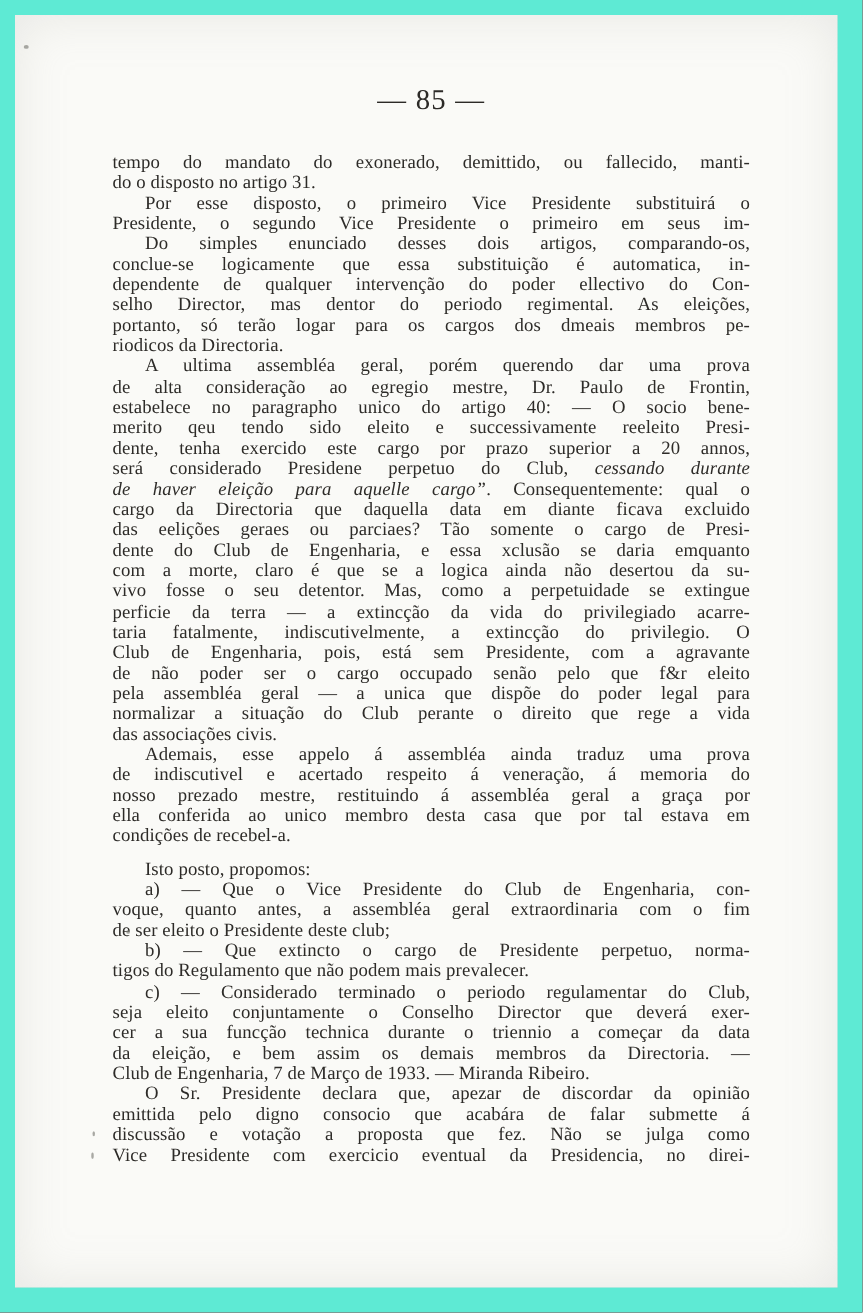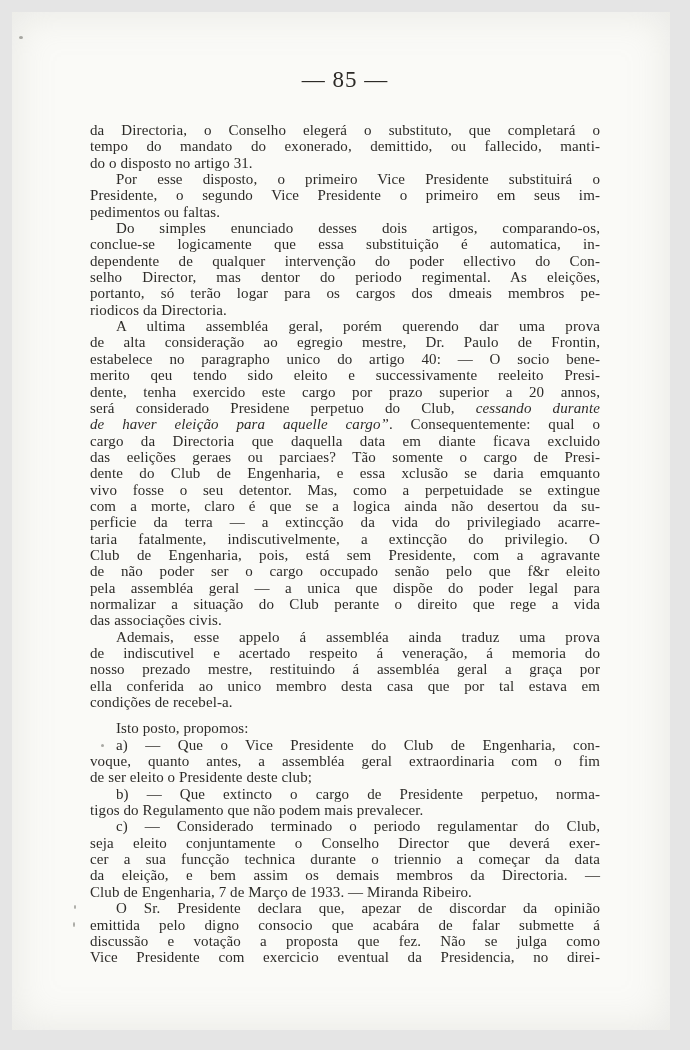--- a/index.html
+++ b/index.html
@@ -5,21 +5,21 @@
   html, body { margin: 0; padding: 0; }
   body {
     width: 690px; height: 1050px;
     background: #0a0a0a;
     position: relative;
     overflow: hidden;
     font-family: "Liberation Serif", "DejaVu Serif", serif;
   }
   .frame {
     position: absolute; inset: 0;
-    background: #e5e5e5;
+    background: #5eead4;
   }
   .page {
     position: absolute;
     left: 12px; top: 12px;
     width: 658px; height: 1018px;
     background: #fafaf7;
     box-shadow: inset 0 0 40px rgba(180,180,170,0.25);
   }
   .page-number {
     position: absolute;
@@ -55,44 +55,42 @@
     border-radius: 50%;
   }
 </style>
 </head>
 <body>
 
 <div class="frame">
   <div class="page">
     <div class="page-number">— 85 —</div>
     <div class="text-block">
-        <div class="line"><span>da Directoria, o Conselho elegerá o substituto, que completará o</span></div>
         <div class="line"><span>tempo do mandato do exonerado, demittido, ou fallecido, manti-</span></div>
         <div class="line end"><span>do o disposto no artigo 31.</span></div>
         <div class="line indent"><span>Por esse disposto, o primeiro Vice Presidente substituirá o</span></div>
         <div class="line"><span>Presidente, o segundo Vice Presidente o primeiro em seus im-</span></div>
-        <div class="line end"><span>pedimentos ou faltas.</span></div>
         <div class="line indent"><span>Do simples enunciado desses dois artigos, comparando-os,</span></div>
         <div class="line"><span>conclue-se logicamente que essa substituição é automatica, in-</span></div>
         <div class="line"><span>dependente de qualquer intervenção do poder ellectivo do Con-</span></div>
         <div class="line"><span>selho Director, mas dentor do periodo regimental. As eleições,</span></div>
         <div class="line"><span>portanto, só terão logar para os cargos dos dmeais membros pe-</span></div>
         <div class="line end"><span>riodicos da Directoria.</span></div>
         <div class="line indent"><span>A ultima assembléa geral, porém querendo dar uma prova</span></div>
         <div class="line"><span>de alta consideração ao egregio mestre, Dr. Paulo de Frontin,</span></div>
         <div class="line"><span>estabelece no paragrapho unico do artigo 40: — O socio bene-</span></div>
         <div class="line"><span>merito qeu tendo sido eleito e successivamente reeleito Presi-</span></div>
         <div class="line"><span>dente, tenha exercido este cargo por prazo superior a 20 annos,</span></div>
         <div class="line"><span>será considerado Presidene perpetuo do Club, </span><span class="it">cessando durante</span></div>
         <div class="line"><span class="it">de haver eleição para aquelle cargo”</span><span>. Consequentemente: qual o</span></div>
         <div class="line"><span>cargo da Directoria que daquella data em diante ficava excluido</span></div>
         <div class="line"><span>das eelições geraes ou parciaes? Tão somente o cargo de Presi-</span></div>
         <div class="line"><span>dente do Club de Engenharia, e essa xclusão se daria emquanto</span></div>
+        <div class="line"><span>com a morte, claro é que se a logica ainda não desertou da su-</span></div>
         <div class="line"><span>vivo fosse o seu detentor. Mas, como a perpetuidade se extingue</span></div>
-        <div class="line"><span>com a morte, claro é que se a logica ainda não desertou da su-</span></div>
         <div class="line"><span>perficie da terra — a extincção da vida do privilegiado acarre-</span></div>
         <div class="line"><span>taria fatalmente, indiscutivelmente, a extincção do privilegio. O</span></div>
         <div class="line"><span>Club de Engenharia, pois, está sem Presidente, com a agravante</span></div>
         <div class="line"><span>de não poder ser o cargo occupado senão pelo que f&amp;r eleito</span></div>
         <div class="line"><span>pela assembléa geral — a unica que dispõe do poder legal para</span></div>
         <div class="line"><span>normalizar a situação do Club perante o direito que rege a vida</span></div>
         <div class="line end"><span>das associações civis.</span></div>
         <div class="line indent"><span>Ademais, esse appelo á assembléa ainda traduz uma prova</span></div>
         <div class="line"><span>de indiscutivel e acertado respeito á veneração, á memoria do</span></div>
         <div class="line"><span>nosso prezado mestre, restituindo á assembléa geral a graça por</span></div>

